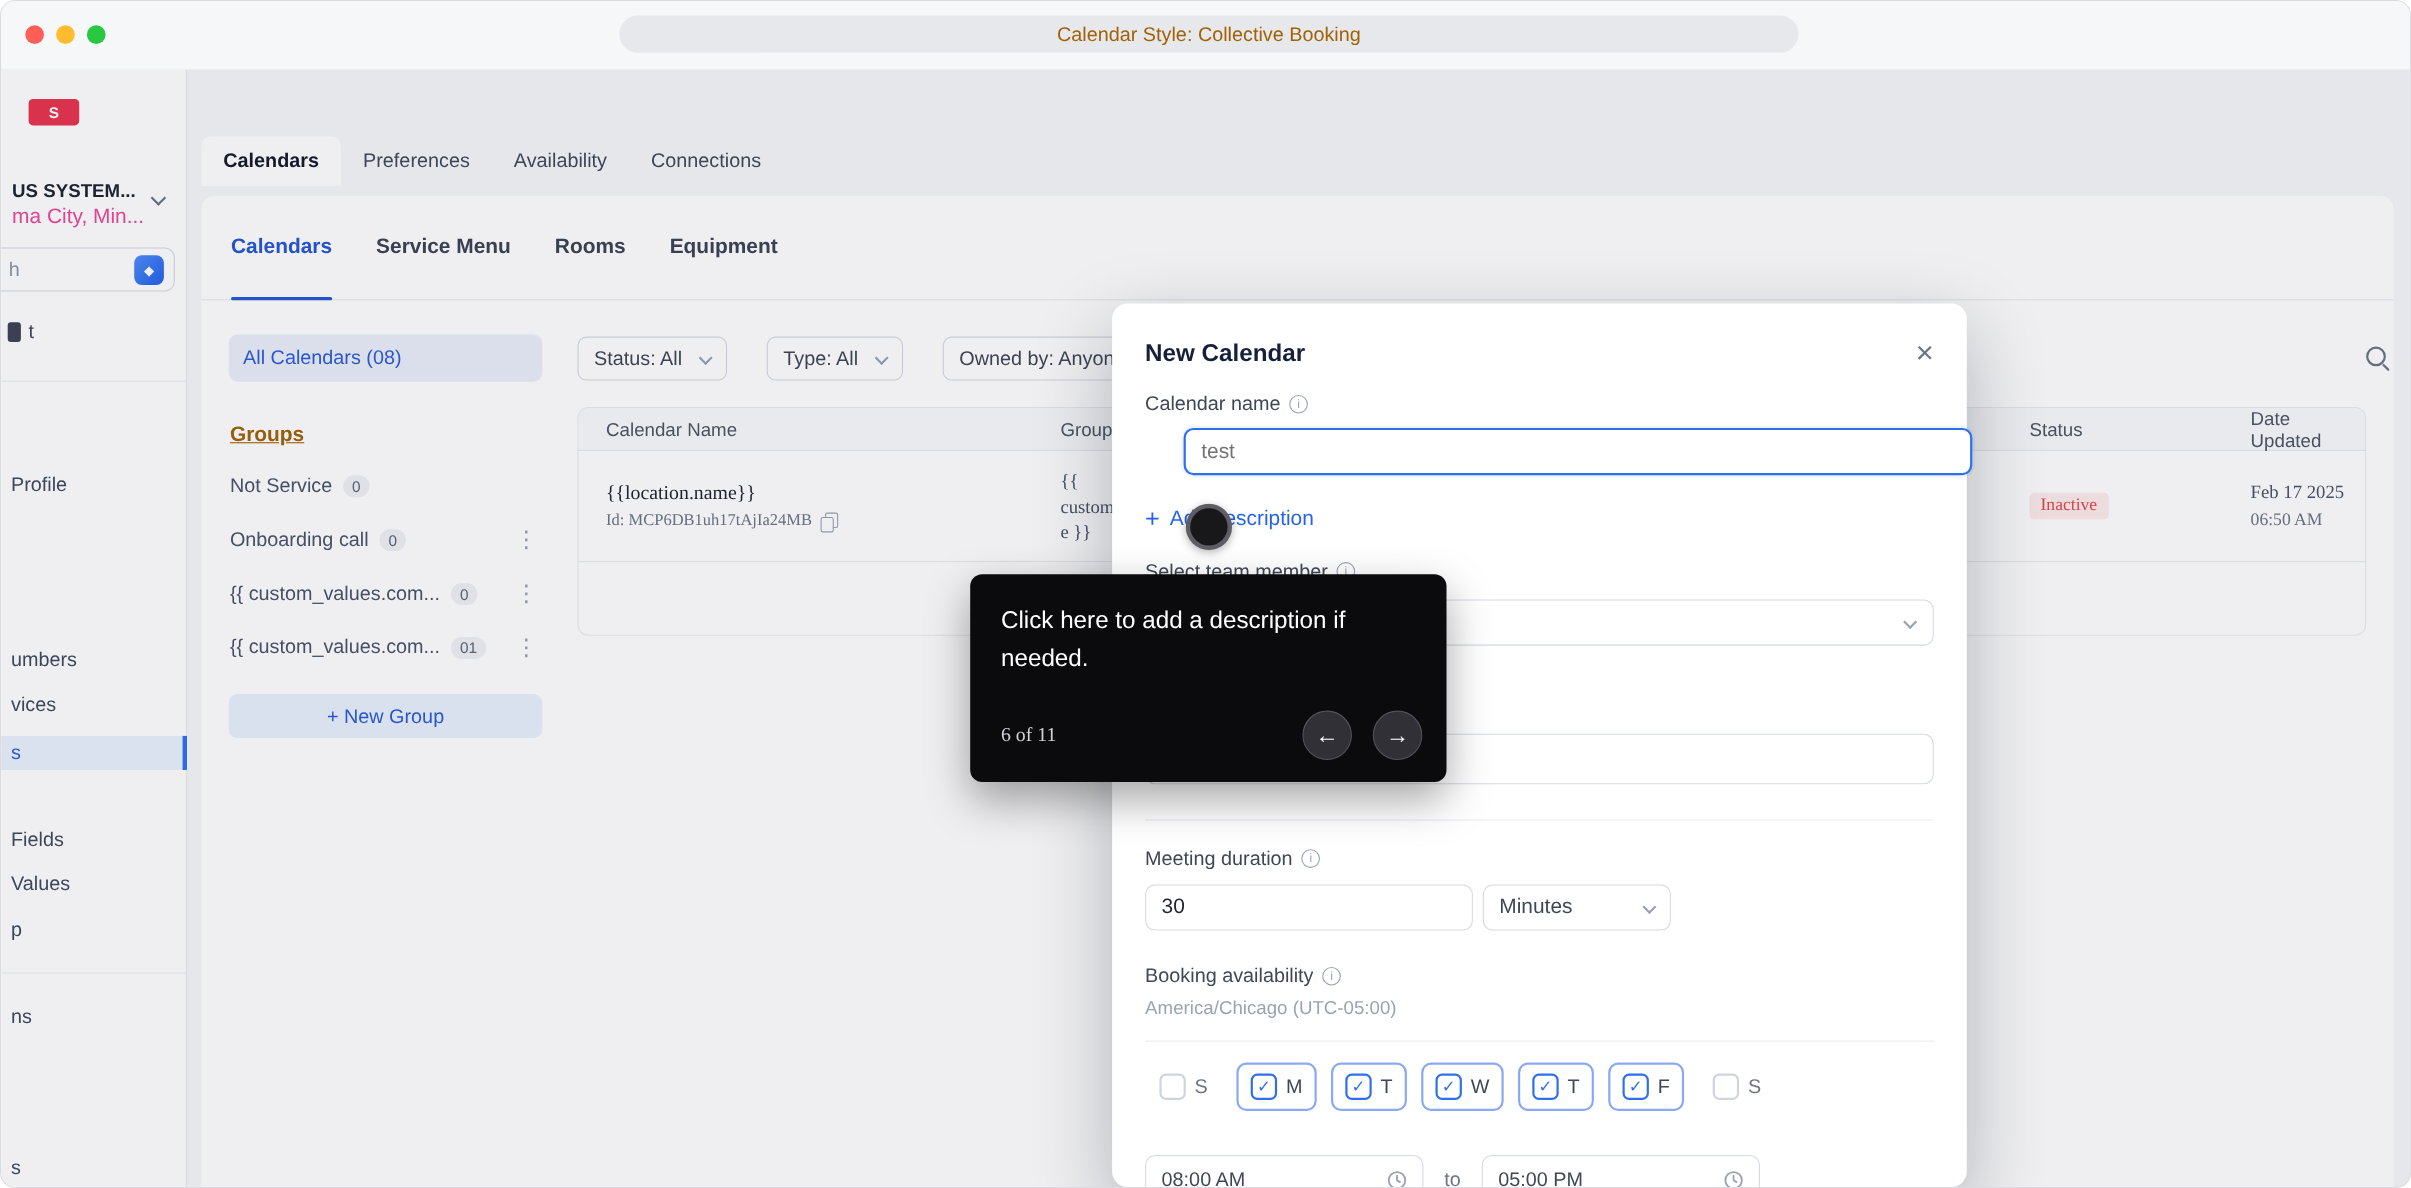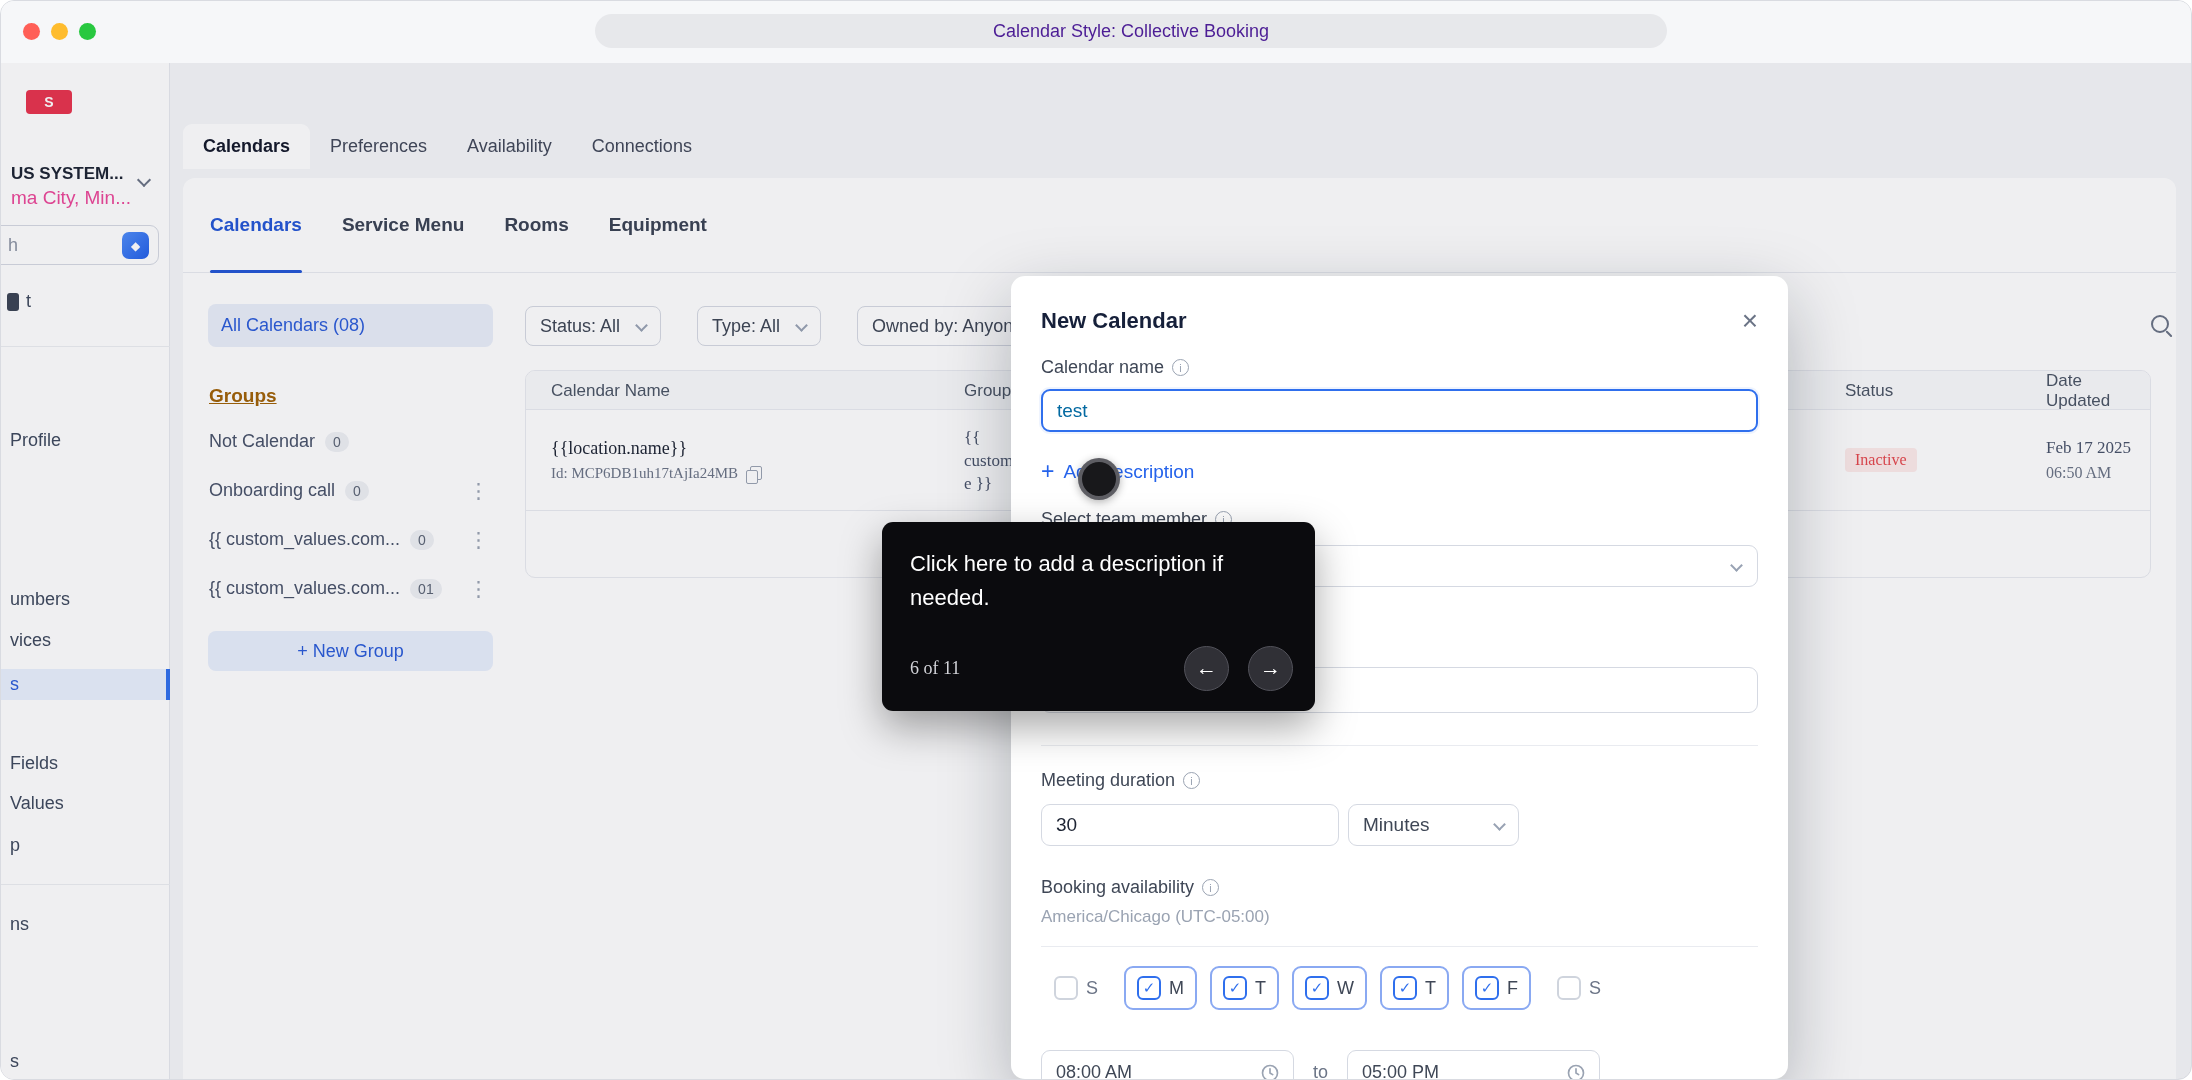--- a/index.html
+++ b/index.html
@@ -5,23 +5,23 @@
   * { box-sizing: border-box; margin: 0; padding: 0; }
   body { background:#ffffff; font-family:"Liberation Sans", sans-serif; }
   .window { position:relative; width:2192px; height:1080px; background:#f6f7f9;
             border:1px solid #d9dbe1; border-radius:14px; overflow:hidden; }
 
   
   .titlebar { position:absolute; top:0; left:0; right:0; height:62px; background:#f6f7f9; z-index:10; }
   .lights { position:absolute; left:22px; top:22px; display:flex; gap:11px; }
   .light { width:17px; height:17px; border-radius:50%; }
   .light.red{ background:#ff5f57; } .light.yellow{ background:#febc2e; } .light.green{ background:#28c840; }
-  .title-pill { position:absolute; left:594px; top:13px; width:1072px; height:34px; background:#e7e8eb;
+  .title-pill { position:absolute; left:562px; top:13px; width:1072px; height:34px; background:#e7e8eb;
                 border-radius:17px; display:flex; align-items:center; justify-content:center;
-                font-size:18px; color:#4c1d95; }
+                font-size:18px; color:#a16207; }
 
   .app { position:absolute; top:62px; left:0; right:0; bottom:0; }
   .dim { position:absolute; inset:0; background:rgba(23,32,52,0.07); z-index:40; }
 
   
   .sidebar { position:absolute; left:0; top:0; bottom:0; width:169px; background:#fff; border-right:1px solid #e7e9ee; }
   .logo { position:absolute; left:25px; top:27px; width:46px; height:24px; background:#e8344e; border-radius:4px;
           color:#fff; font-weight:700; font-size:14px; display:flex; align-items:center; justify-content:center; }
   .account-name { position:absolute; left:10px; top:101px; font-size:17px; font-weight:700; color:#1d2433; white-space:nowrap; }
   .account-loc  { position:absolute; left:10px; top:124px; font-size:19px; color:#ec4899; white-space:nowrap; }
@@ -96,22 +96,22 @@
   
   .modal { position:absolute; left:1010px; top:213px; width:777px; bottom:0; background:#fff; border-radius:14px;
            box-shadow:0 24px 70px rgba(16,24,40,.28); z-index:100; padding:0 30px; }
   .m-head { display:flex; align-items:center; justify-content:space-between; padding-top:31px; }
   .m-title { font-size:22px; font-weight:600; color:#16203a; }
   .m-close { font-size:28px; color:#6b7486; line-height:1; cursor:default; }
   .m-label { display:flex; align-items:center; gap:8px; margin-top:22px; font-size:18px; color:#3f4756; }
   .info { width:17px; height:17px; border:1.4px solid #9aa3b2; border-radius:50%; color:#9aa3b2; font-size:11px;
           display:inline-flex; align-items:center; justify-content:center; }
   .m-input { margin-top:11px; height:43px; border:2px solid #2f6fed; border-radius:9px; display:flex; align-items:center;
-             padding:0 14px; font-size:19px; color:#0369a1; width:100%; background:#fff; outline:none;
-             box-shadow:0 0 0 2px rgba(47,111,237,0.08); font-family:"Liberation Sans",sans-serif; }
+             padding:0 14px; font-size:19px; color:#737373; width:100%; background:#fff; outline:none;
+             box-shadow:0 0 0 2px rgba(47,111,237,0.08); font-family:"Liberation Sans",sans-serif;margin-left:35px; }
   .add-desc { display:flex; align-items:center; gap:9px; margin-top:28px; font-size:19px; color:#2563eb; }
   .plus { font-size:23px; line-height:1; }
   .m-label.team { margin-top:26px; }
   .m-select { margin-top:15px; height:42px; border:1px solid #d5d9e2; border-radius:9px; position:relative; background:#fff; }
   .m-select .sel-chev { position:absolute; right:16px; top:15px; width:9px; height:9px; border-right:2px solid #98a2b3;
              border-bottom:2px solid #98a2b3; transform:rotate(45deg); }
   .m-input2 { margin-top:80px; height:46px; border:1px solid #d5d9e2; border-radius:9px; background:#fff; }
   .m-div { height:1px; background:#e9ebf0; margin-top:32px; }
   .m-label.dur { margin-top:24px; }
   .duration-row { display:flex; gap:9px; margin-top:13px; }
@@ -226,21 +226,21 @@
         <div class="sub-tab">Service Menu</div>
         <div class="sub-tab">Rooms</div>
         <div class="sub-tab">Equipment</div>
       </div>
 
       <div class="left-panel">
         <div class="all-cal">All Calendars (08)</div>
         <div class="groups-h">Groups</div>
 
         <div class="group-row">
-          <span class="gname">Not Calendar</span>
+          <span class="gname">Not Service</span>
           <span class="count">0</span>
         </div>
         <div class="group-row">
           <span class="gname">Onboarding call</span>
           <span class="count">0</span>
           <span class="kebab">⋮</span>
         </div>
         <div class="group-row">
           <span class="gname">{{ custom_values.com...</span>
           <span class="count">0</span>

